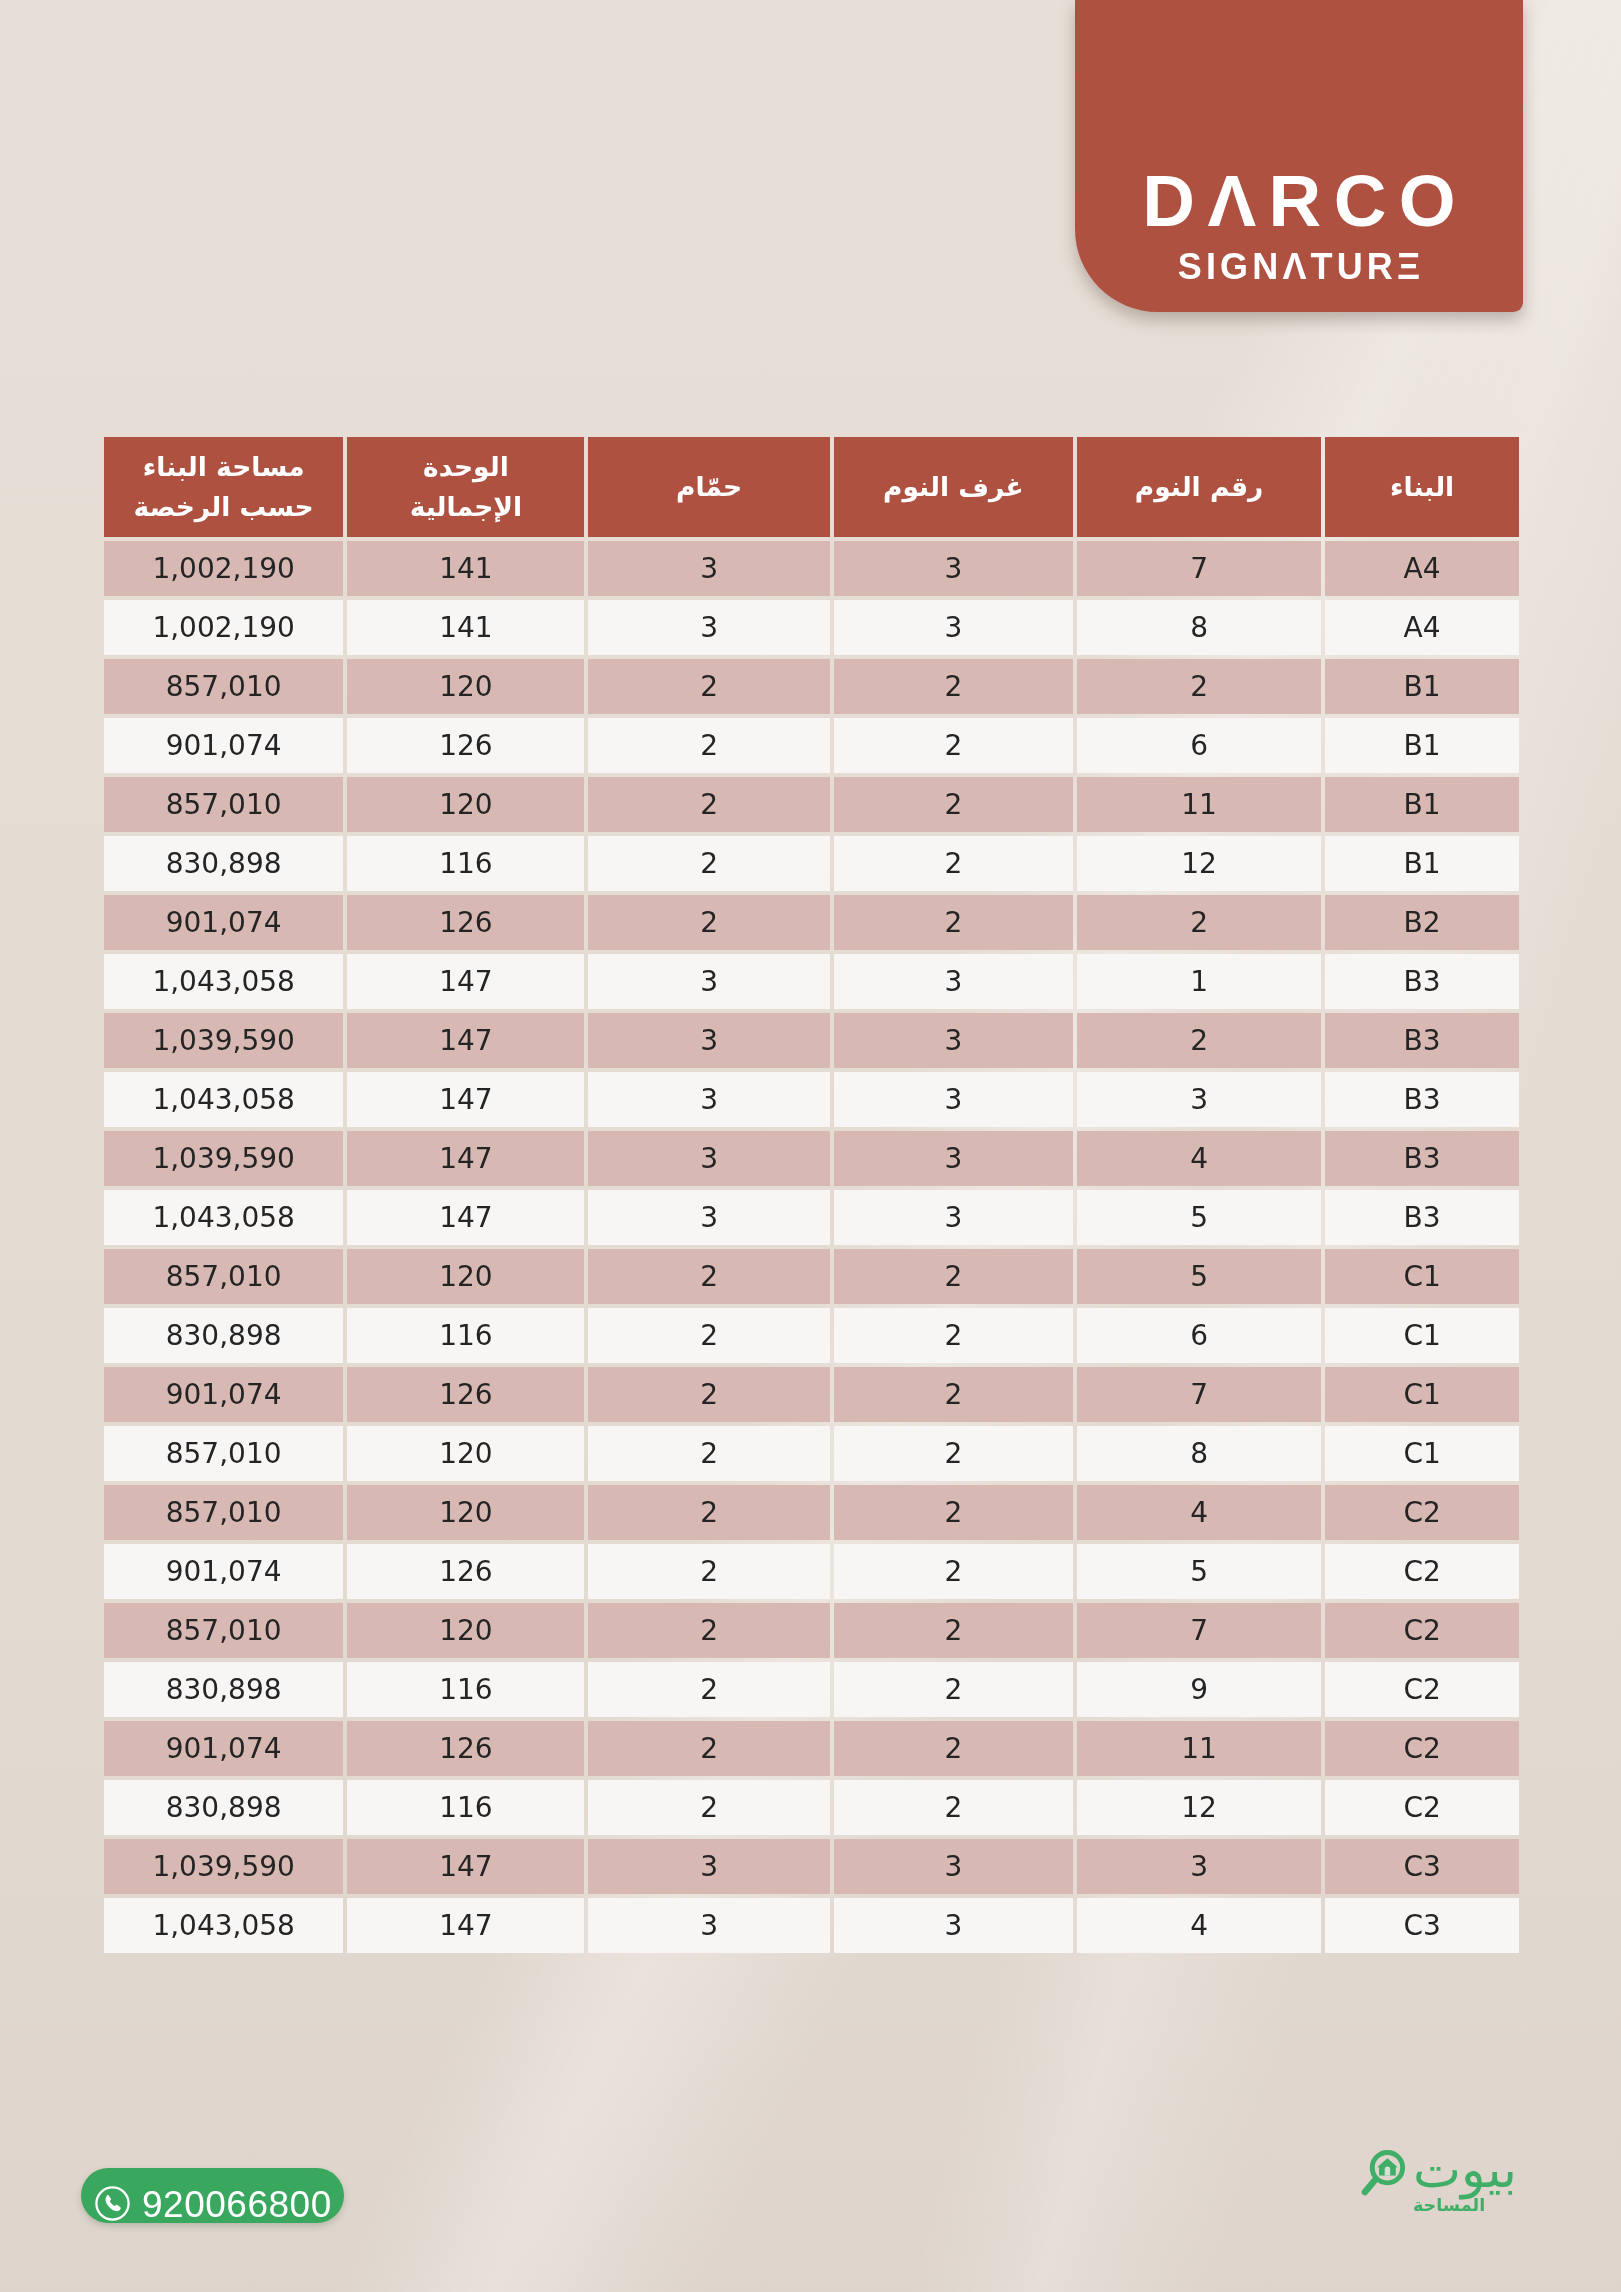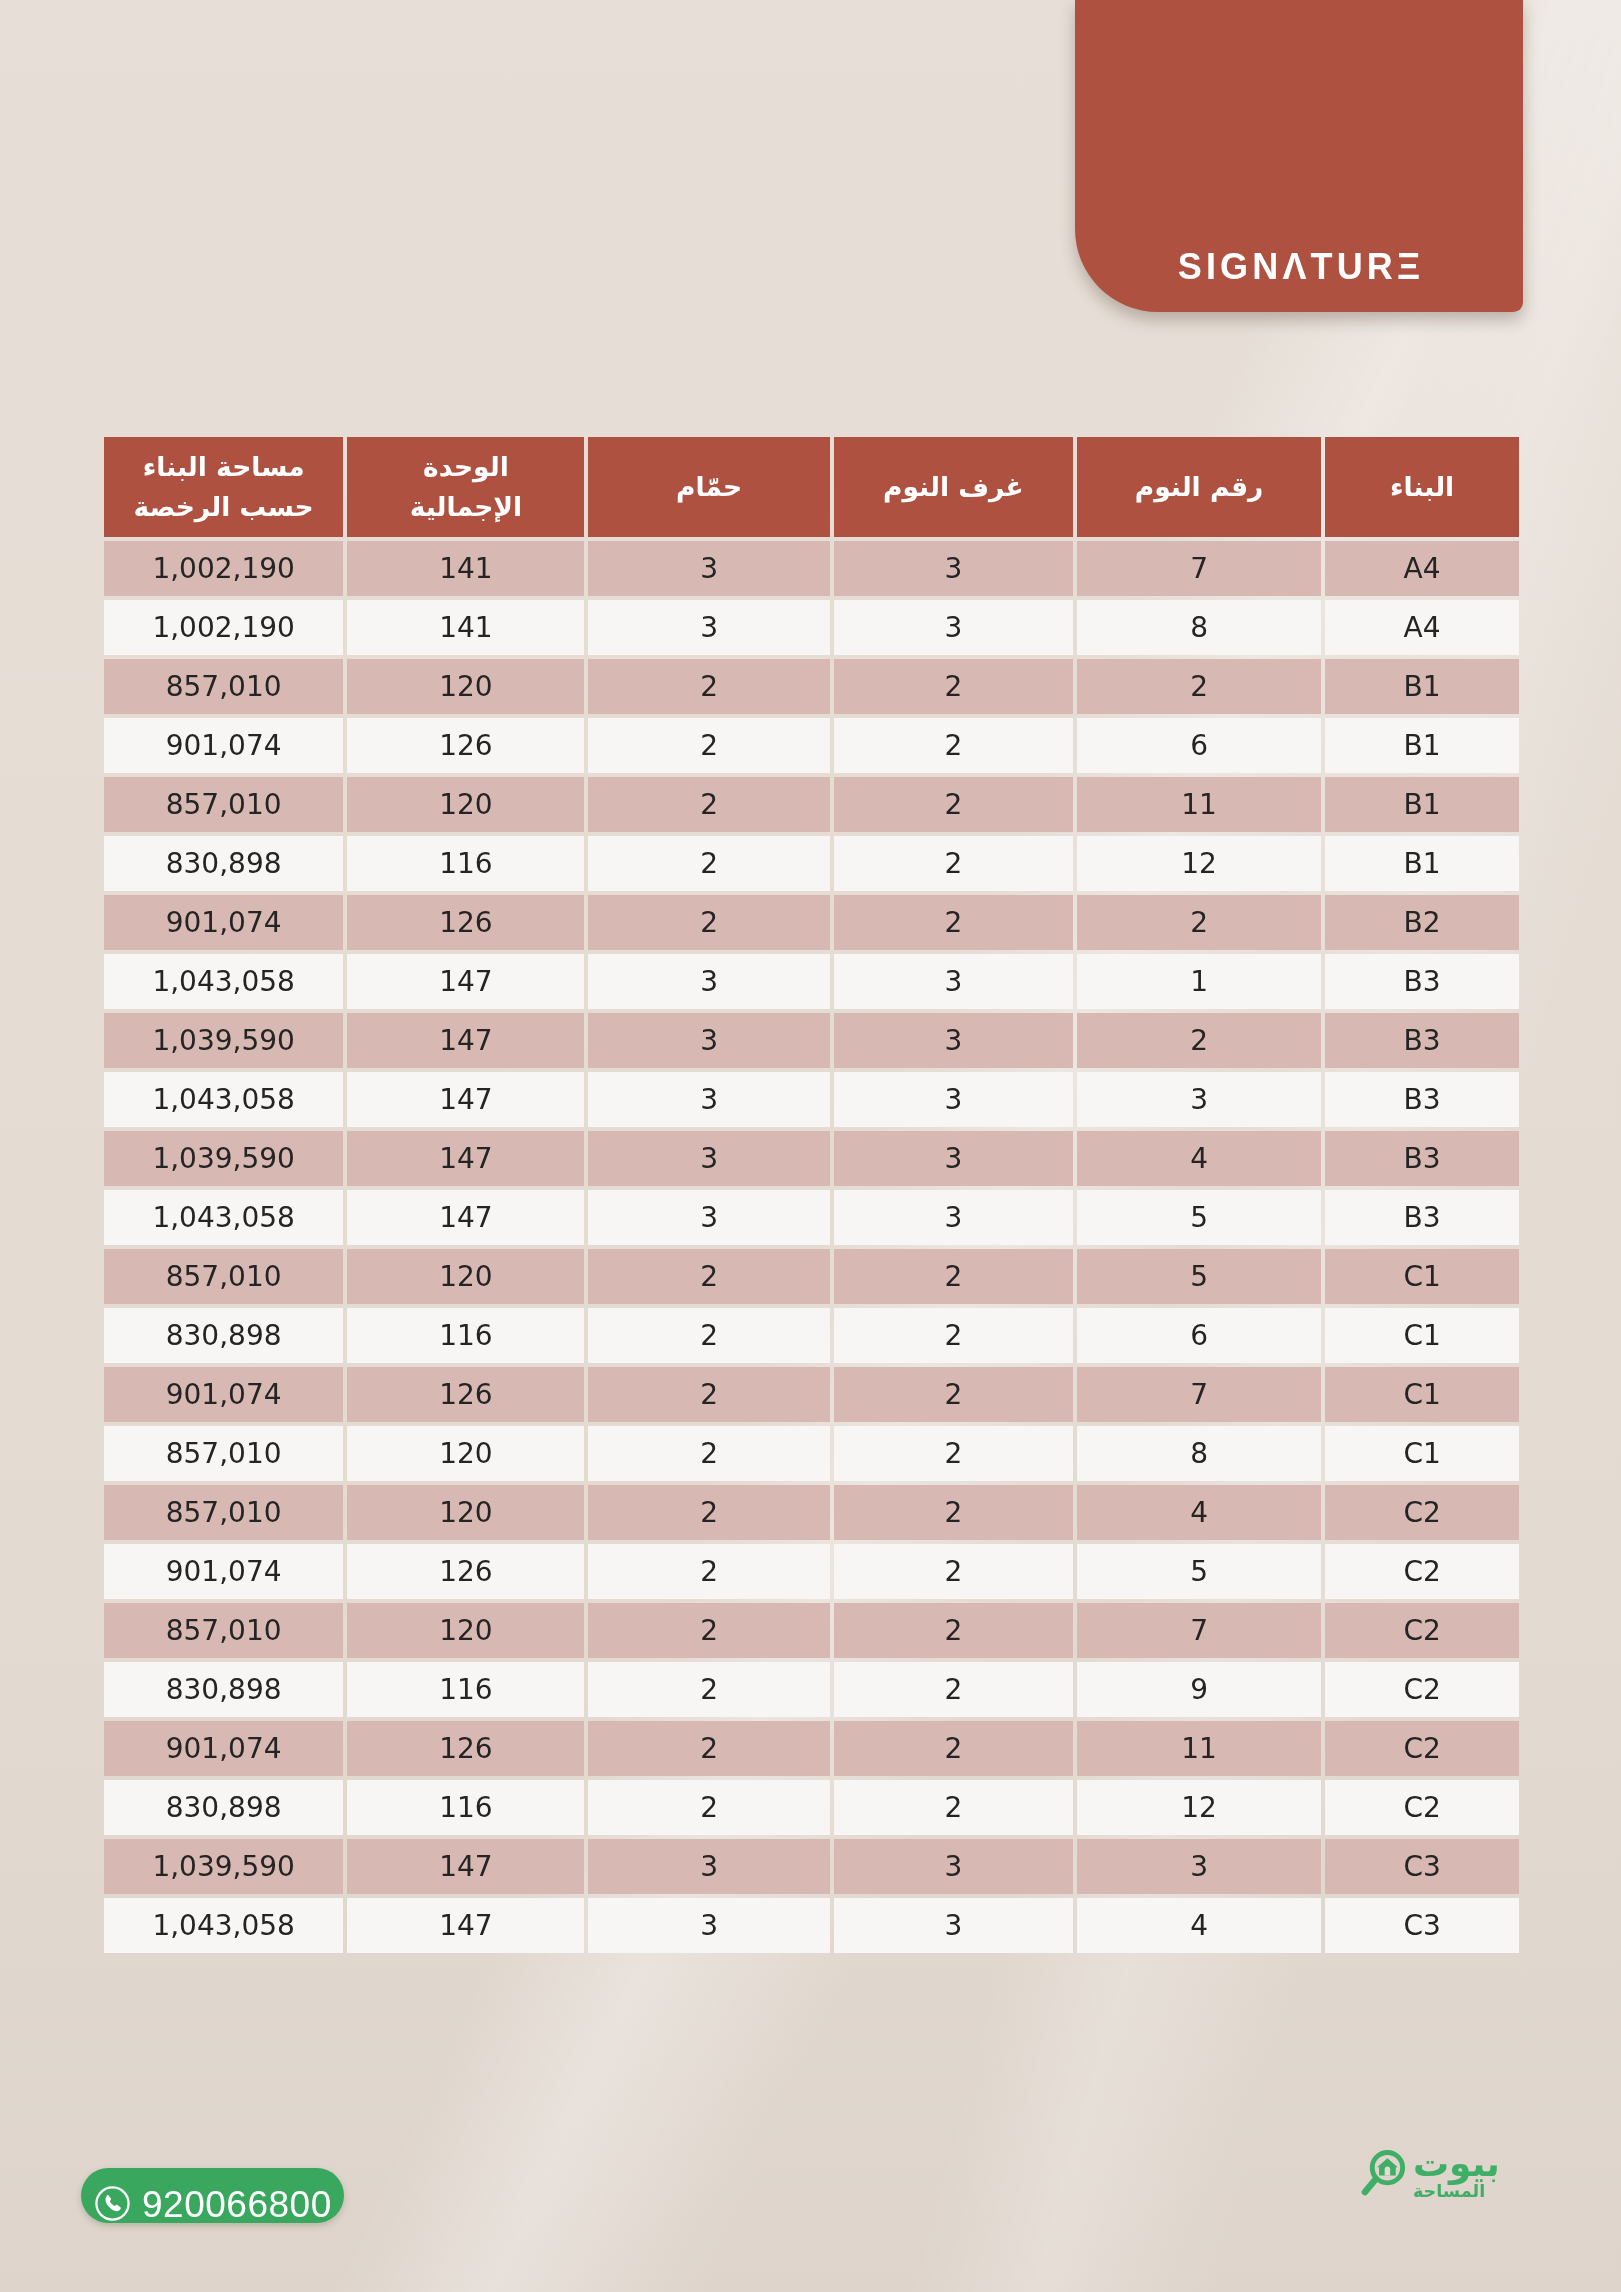--- a/index.html
+++ b/index.html
@@ -78,34 +78,35 @@
   }
   .phone-pill svg{display:block;}
 
   
   .bayut{
     position:absolute; left:1358px; top:2147px;
     display:flex; flex-direction:row; align-items:flex-start; gap:3.9px;
   }
   .bayut-textcol{display:flex; flex-direction:column; align-items:flex-start;}
   .bayut-name{
-    color:var(--bayut_green); font-size:36px; font-weight:700; line-height:0.92;
+    color:var(--bayut_green); font-size:51px; font-weight:400; line-height:0.92;
     direction:rtl;
   }
   .bayut-sub{
     color:var(--bayut_green); font-size:17.6px; font-weight:700; line-height:1;
     margin-top:2.9px; direction:rtl;
   }
 </style>
 </head>
 <body>
 
 <div id="page">
 
   <div class="brand-box">
+    <div class="brand-name">DΛRCO</div>
     <div class="brand-tagline">SIGNΛTURΞ</div>
   </div>
 
   <table class="units-table" dir="rtl">
     <colgroup>
       <col class="c-building">
       <col class="c-unit">
       <col class="c-bed">
       <col class="c-bath">
       <col class="c-total">

